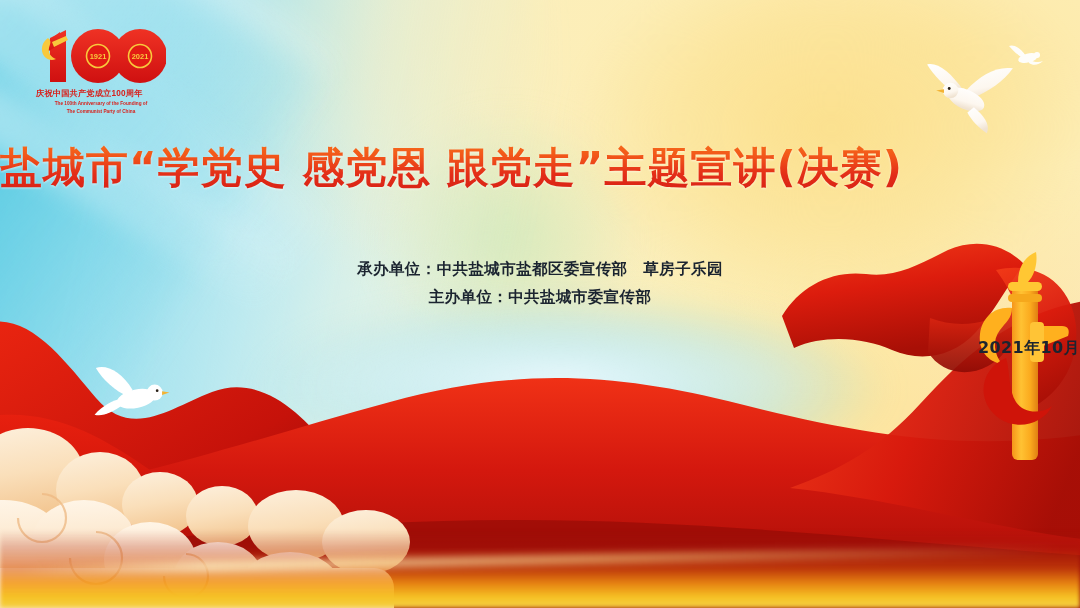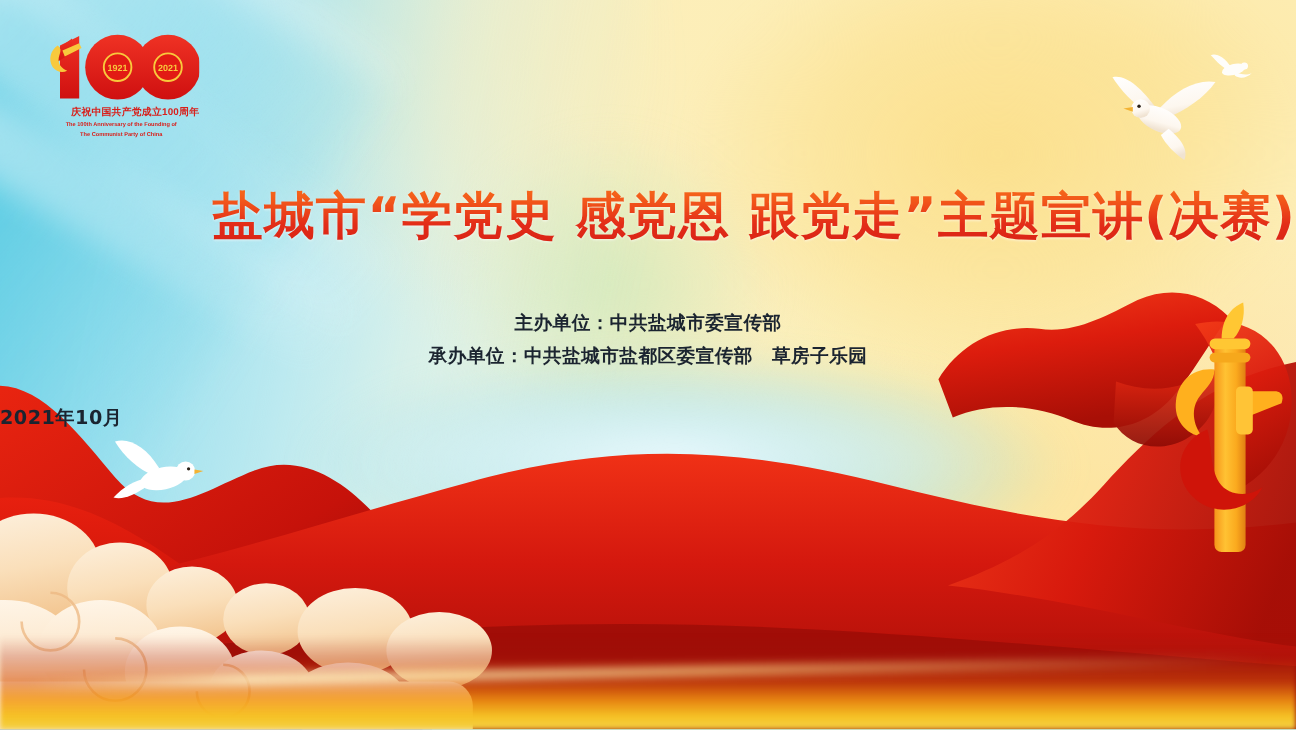--- a/index.html
+++ b/index.html
@@ -98,54 +98,53 @@
   .dove{position:absolute;}
 
   
   .flagwrap{position:absolute;right:0;top:230px;width:300px;height:230px;}
 
   
   .logo{
     position:absolute;left:36px;top:24px;width:130px;height:105px;
   }
   .logo-title{
-    position:absolute;left:0;right:0;top:64px;text-align:right;
+    position:absolute;left:0;right:0;top:64px;text-align:left;
     font-size:8.2px;font-weight:bold;color:#d8201b;letter-spacing:.2px;
     white-space:nowrap;
   }
   .logo-sub{
     position:absolute;left:0;right:0;top:76px;text-align:center;
     font-size:4.7px;font-weight:bold;color:#d8201b;line-height:7.5px;
     white-space:nowrap;
   }
 
   
   .main-title{
     position:absolute;left:0;right:0;top:140px;
-    text-align:right;
+    text-align:left;
     font-family:"DejaVu Sans","Liberation Sans",sans-serif;
     font-size:42px;font-weight:bold;
     letter-spacing:1px;
     white-space:nowrap;
     background:linear-gradient(180deg,#f7721b 0%,#f2561a 28%,#e32d18 62%,#d51f14 100%);
     -webkit-background-clip:text;background-clip:text;
     color:transparent;-webkit-text-fill-color:transparent;
     filter:drop-shadow(0 1px 1px rgba(255,255,255,.55));
-    margin-top:12px;
   }
   .org-block{
     position:absolute;left:0;right:0;top:255px;text-align:center;
   }
   .org-line{
     font-family:"DejaVu Sans","Liberation Sans",sans-serif;
     font-size:15.5px;font-weight:bold;color:#1b2430;
     line-height:28px;letter-spacing:.4px;white-space:nowrap;
   }
   .date-line{
-    position:absolute;left:0;right:0;top:338px;text-align:left;
+    position:absolute;left:0;right:0;top:338px;text-align:right;
     font-family:"DejaVu Sans","Liberation Sans",sans-serif;
     font-size:16px;font-weight:bold;color:#1b2430;letter-spacing:.4px;
   }
 </style>
 </head>
 <body>
 
 <div class="poster">
 
   <div class="sky-base"></div>
@@ -352,19 +351,19 @@
     <div class="logo-title">庆祝中国共产党成立100周年</div>
     <div class="logo-sub">
       <div>The 100th Anniversary of the Founding of</div>
       <div>The Communist Party of China</div>
     </div>
   </div>
 
   <div class="main-title">盐城市“学党史 感党恩 跟党走”主题宣讲(决赛)</div>
 
   <div class="org-block">
+    <div class="org-line">承办单位：中共盐城市盐都区委宣传部　草房子乐园</div>
     <div class="org-line">主办单位：中共盐城市委宣传部</div>
-    <div class="org-line">承办单位：中共盐城市盐都区委宣传部　草房子乐园</div>
   </div>
 
   <div class="date-line">2021年10月</div>
 
 </div>
 
 </body></html>

